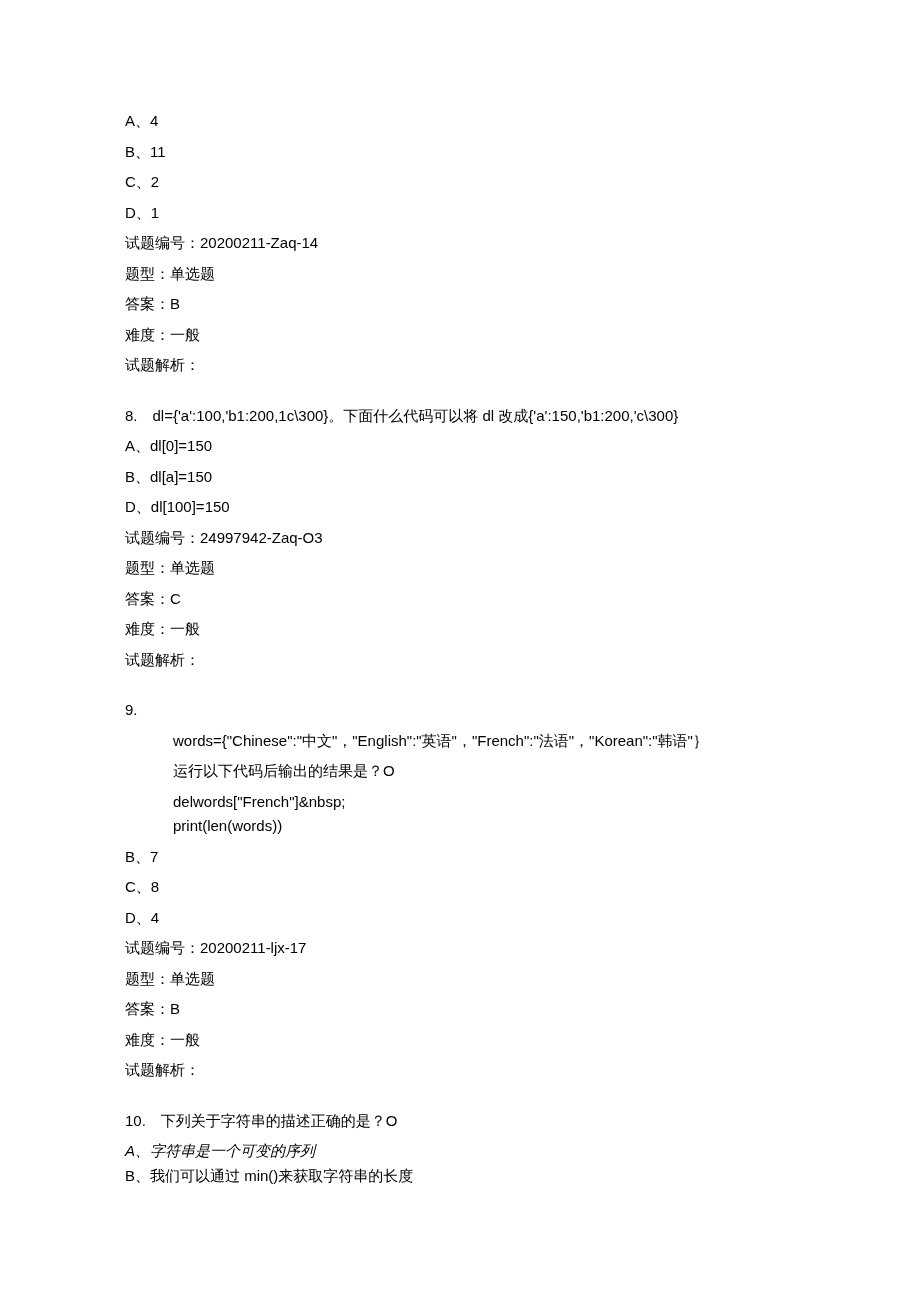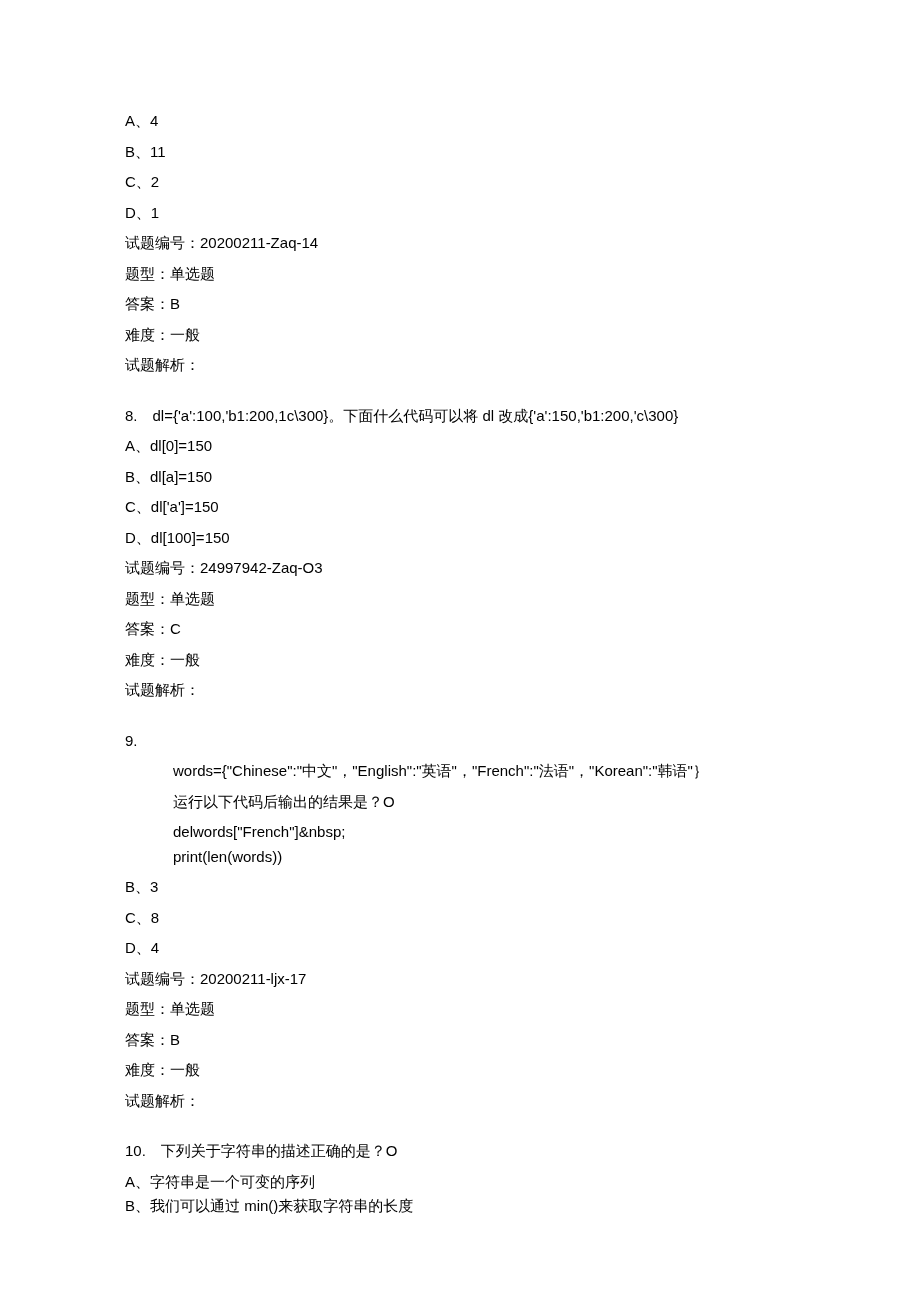--- a/index.html
+++ b/index.html
@@ -41,43 +41,42 @@
   <div class="line">题型：单选题</div>
   <div class="line">答案：B</div>
   <div class="line">难度：一般</div>
   <div class="line">试题解析：</div>
 
   <div class="gap"></div>
 
   <div class="line">8.　dl={'a':100,'b1:200,1c\300}。下面什么代码可以将 dl 改成{'a':150,'b1:200,'c\300}</div>
   <div class="line">A、dl[0]=150</div>
   <div class="line">B、dl[a]=150</div>
-  <div class="line">C、dl['a']=150</div>
   <div class="line">D、dl[100]=150</div>
   <div class="line">试题编号：24997942-Zaq-O3</div>
   <div class="line">题型：单选题</div>
   <div class="line">答案：C</div>
   <div class="line">难度：一般</div>
   <div class="line">试题解析：</div>
 
   <div class="gap"></div>
 
   <div class="line">9.</div>
   <div class="line indent mono">words={"Chinese":"中文"，"English":"英语"，"French":"法语"，"Korean":"韩语"｝</div>
   <div class="line indent">运行以下代码后输出的结果是？O</div>
   <div class="indent mono" style="margin-bottom:2px;">delwords["French"]&amp;nbsp;</div>
   <div class="line indent mono">print(len(words))</div>
-  <div class="line">B、3</div>
+  <div class="line">B、7</div>
   <div class="line">C、8</div>
   <div class="line">D、4</div>
   <div class="line">试题编号：20200211-ljx-17</div>
   <div class="line">题型：单选题</div>
   <div class="line">答案：B</div>
   <div class="line">难度：一般</div>
   <div class="line">试题解析：</div>
 
   <div class="gap"></div>
 
   <div class="line">10.　下列关于字符串的描述正确的是？O</div>
-  <div class="line" style="margin-bottom:2px;">A、字符串是一个可变的序列</div>
+  <div class="line" style="margin-bottom:2px;font-style:italic;">A、字符串是一个可变的序列</div>
   <div class="line">B、我们可以通过 min()来获取字符串的长度</div>
 
 </div>
 
 </body></html>

